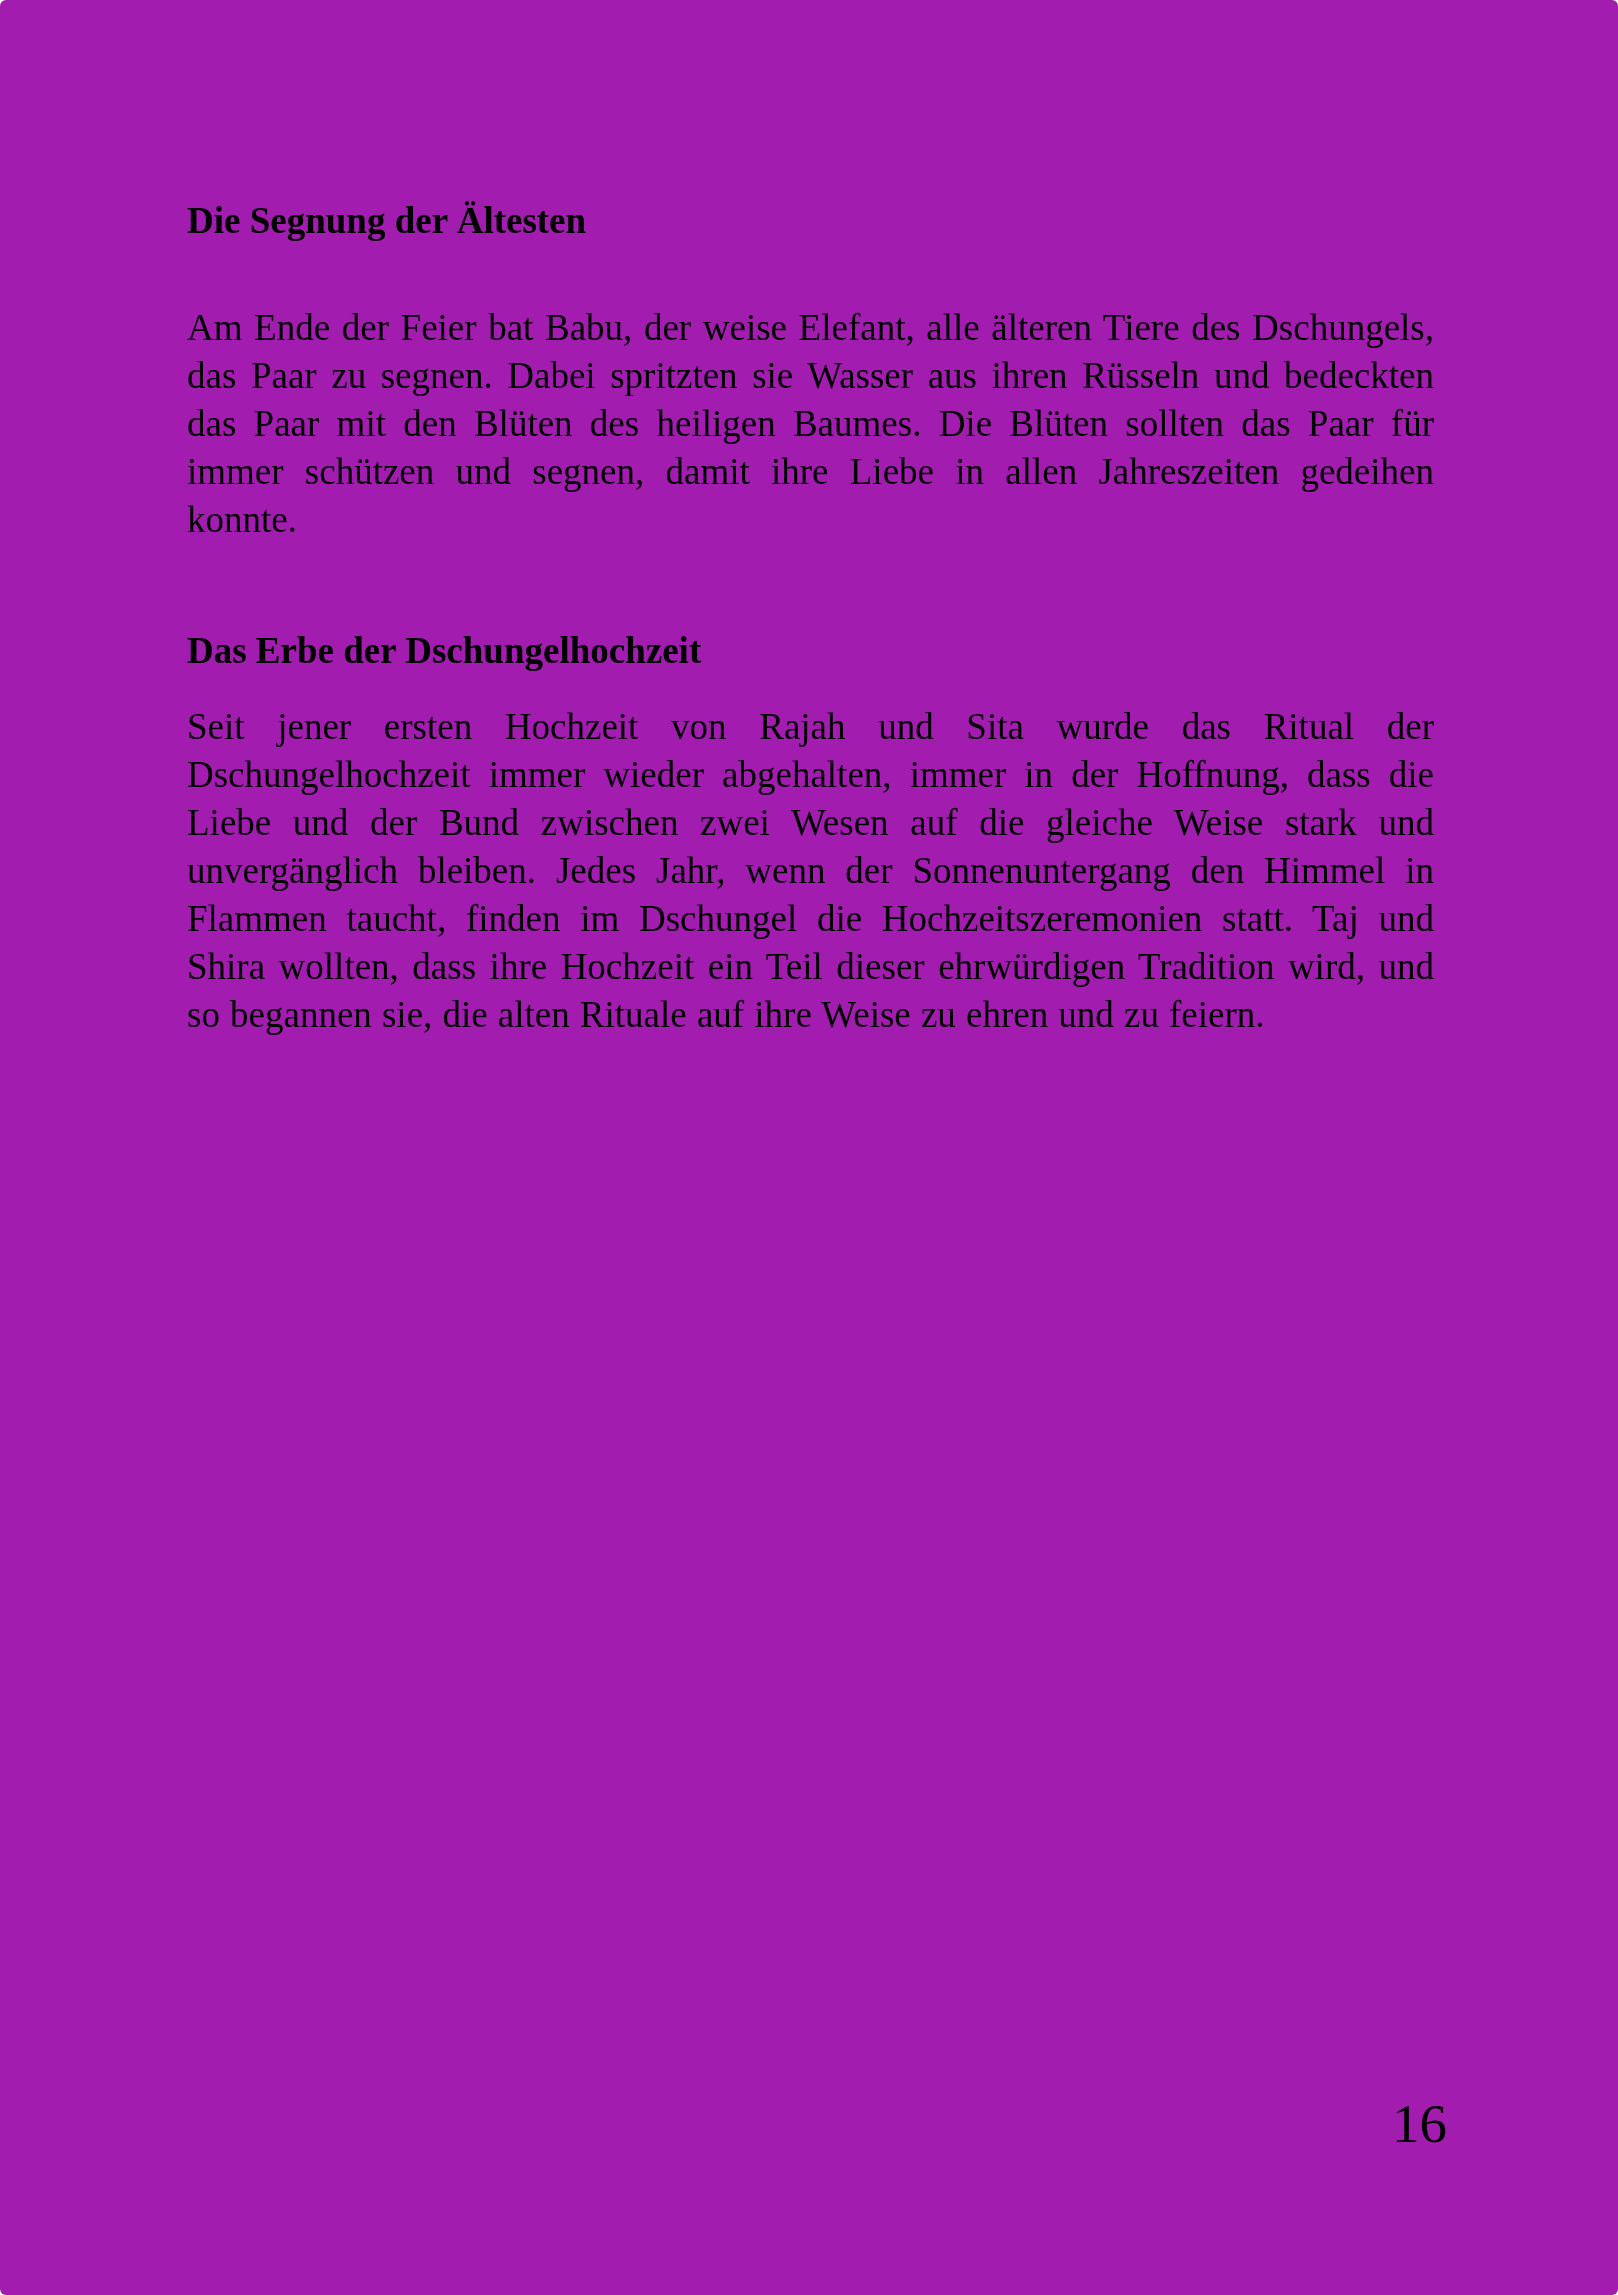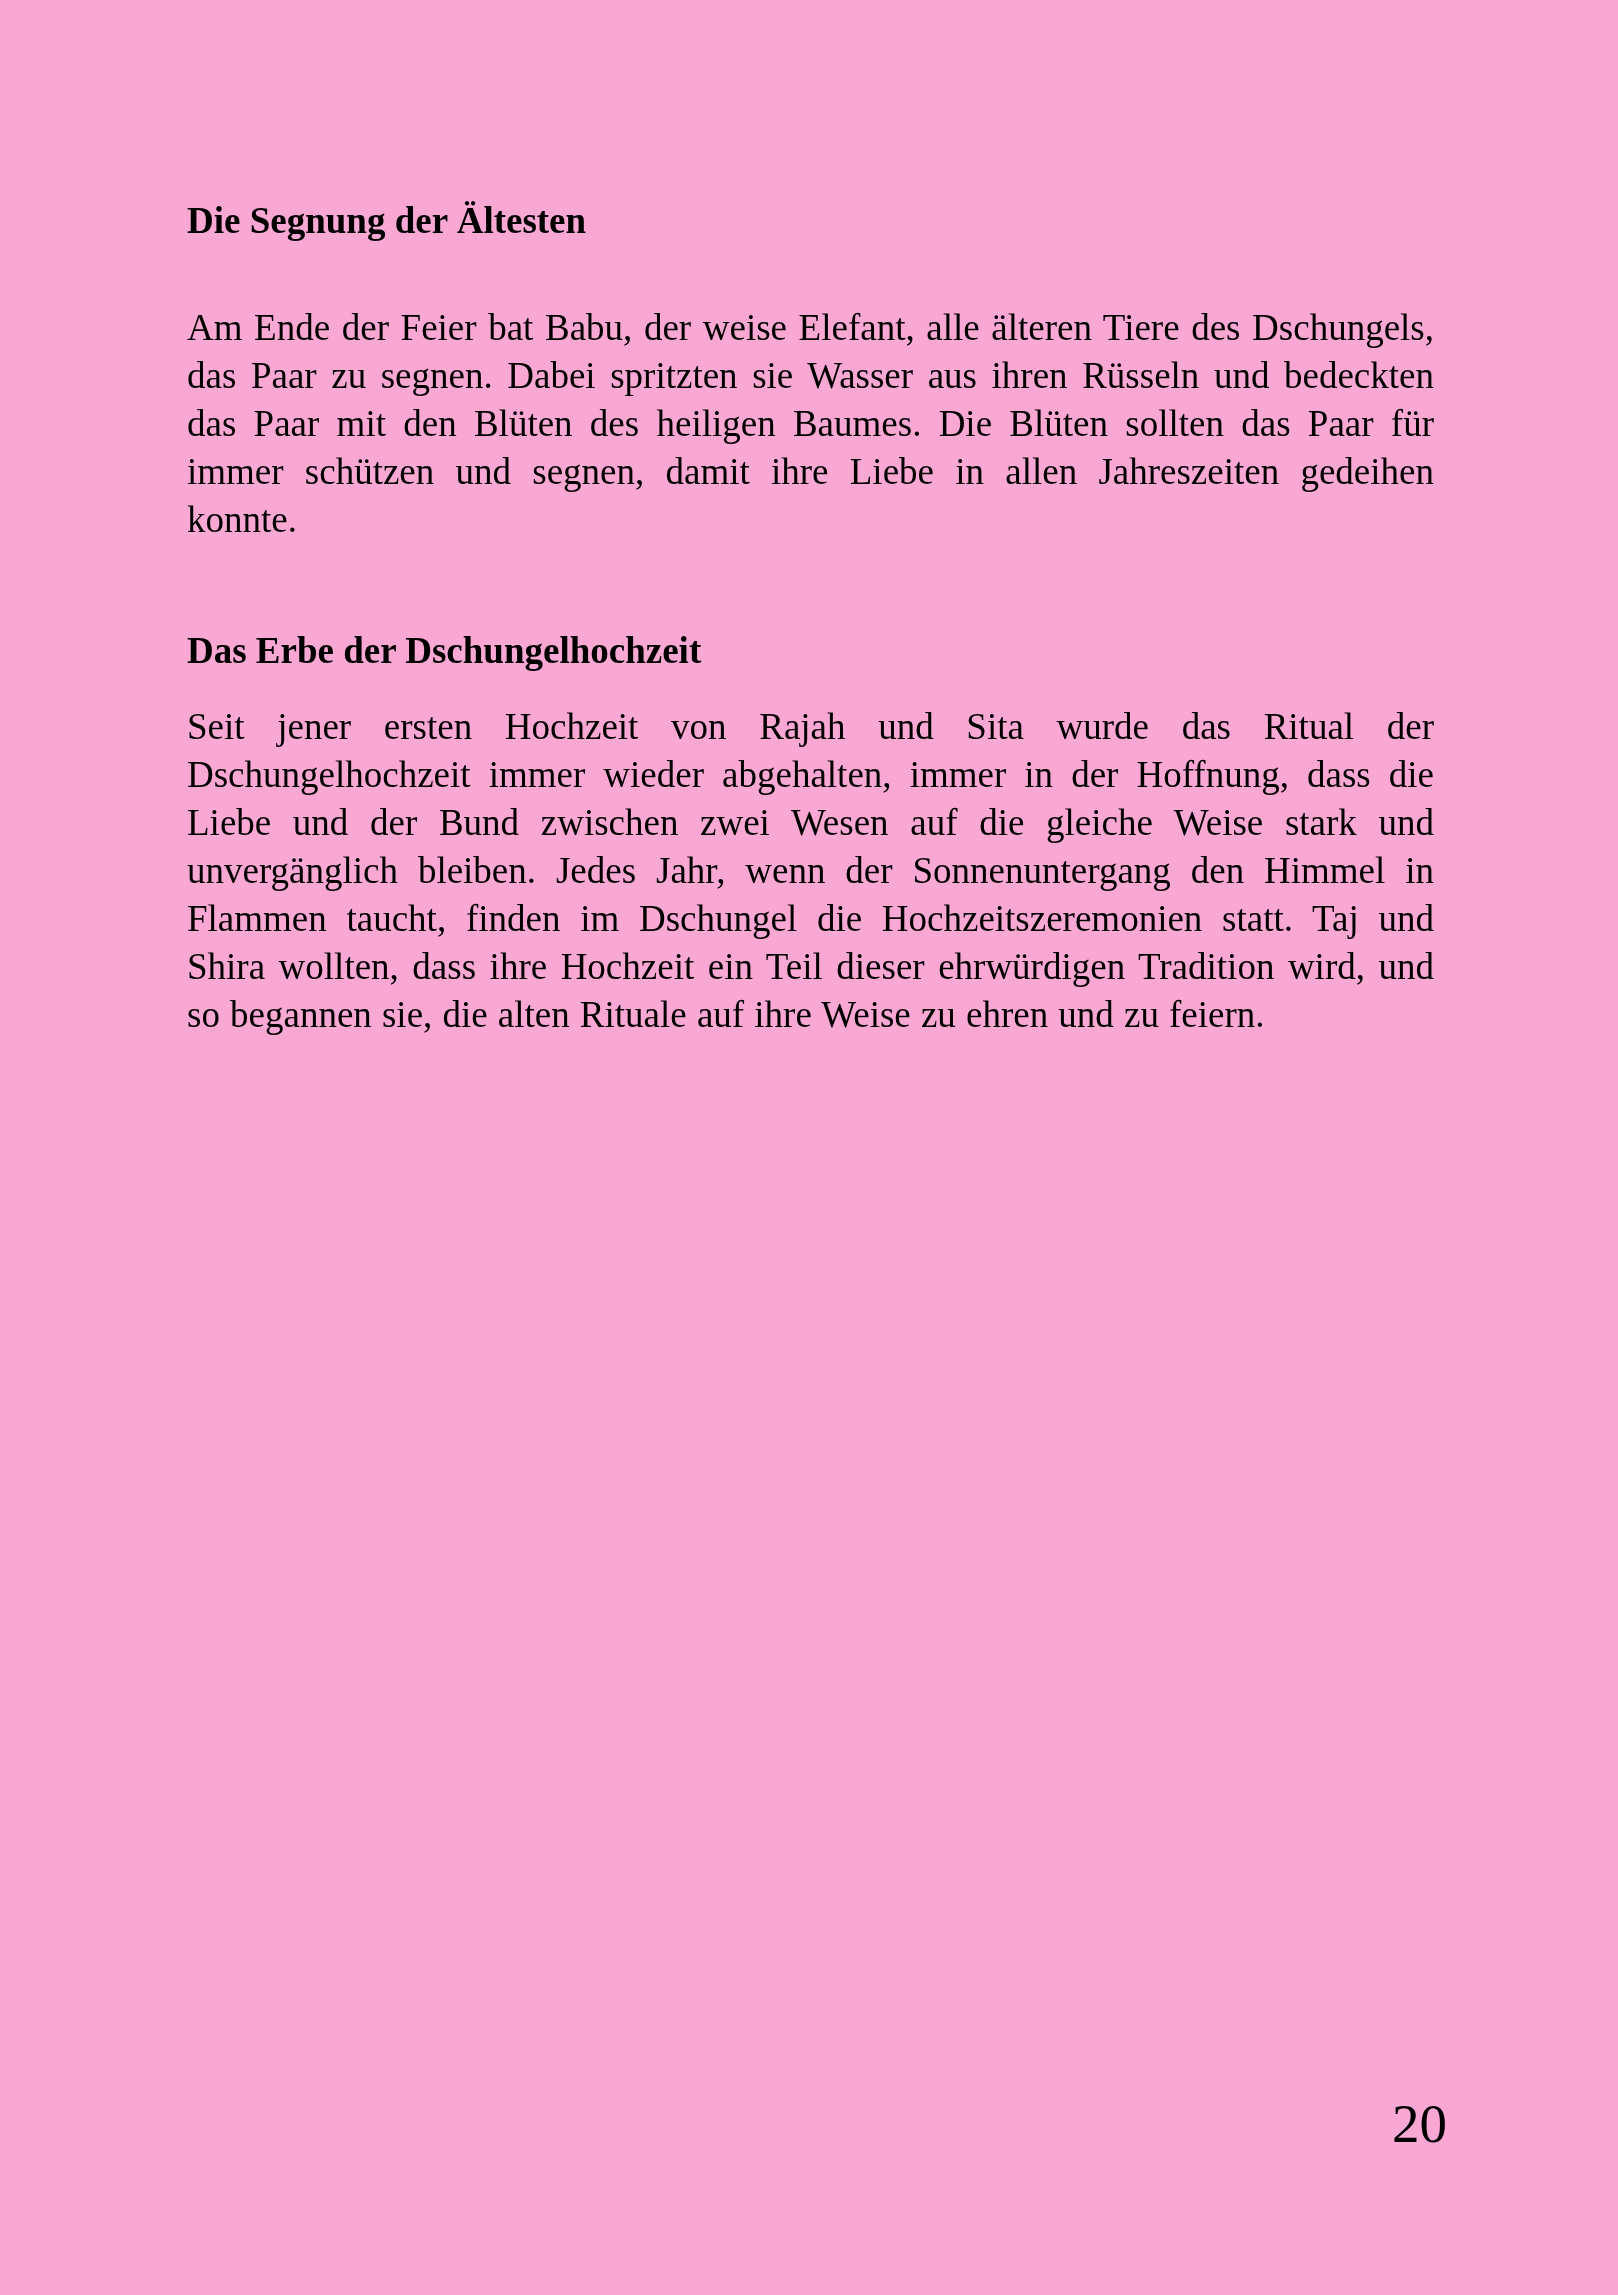--- a/index.html
+++ b/index.html
@@ -10,21 +10,22 @@
     position: relative;
     width: 1618px;
     height: 2295px;
     font-family: "Liberation Serif", "DejaVu Serif", serif;
     color: #000000;
     overflow: hidden;
   }
   .page {
     position: absolute;
     inset: 0;
-    background: #f9a8d4;
+    background: #a21caf;
+    border-radius: 6px;
   }
   .textblock {
     position: absolute;
     left: 187px;
     width: 1247px;
   }
   .heading {
     font-size: 37px;
     font-weight: bold;
     line-height: 48px;
@@ -59,16 +60,16 @@
 
   <h2 class="textblock heading heading-1">Die Segnung der Ältesten</h2>
 
   <p class="textblock para para-1">Am Ende der Feier bat Babu, der weise Elefant, alle älteren Tiere des Dschungels, das Paar zu segnen. Dabei spritzten sie Wasser aus ihren Rüsseln und bedeckten das Paar mit den Blüten des heiligen Baumes. Die Blüten sollten das Paar für immer schützen und segnen, damit ihre Liebe in allen Jahreszeiten gedeihen konnte.</p>
 
   <h2 class="textblock heading heading-2">Das Erbe der Dschungelhochzeit</h2>
 
   <p class="textblock para para-2">Seit jener ersten Hochzeit von Rajah und Sita wurde das Ritual der Dschungelhochzeit immer wieder abgehalten, immer in der Hoffnung, dass die Liebe und der Bund zwischen zwei Wesen auf die gleiche Weise stark und unvergänglich bleiben. Jedes Jahr, wenn der Sonnenuntergang den Himmel in Flammen taucht, finden im Dschungel die Hochzeitszeremonien statt. Taj und Shira wollten, dass ihre Hochzeit ein Teil dieser ehrwürdigen Tradition wird, und so begannen sie, die alten Rituale auf ihre Weise zu ehren und zu feiern.</p>
 
 
-  <div class="page-number">20</div>
+  <div class="page-number">16</div>
 
 </div>
 
 
 </body></html>

